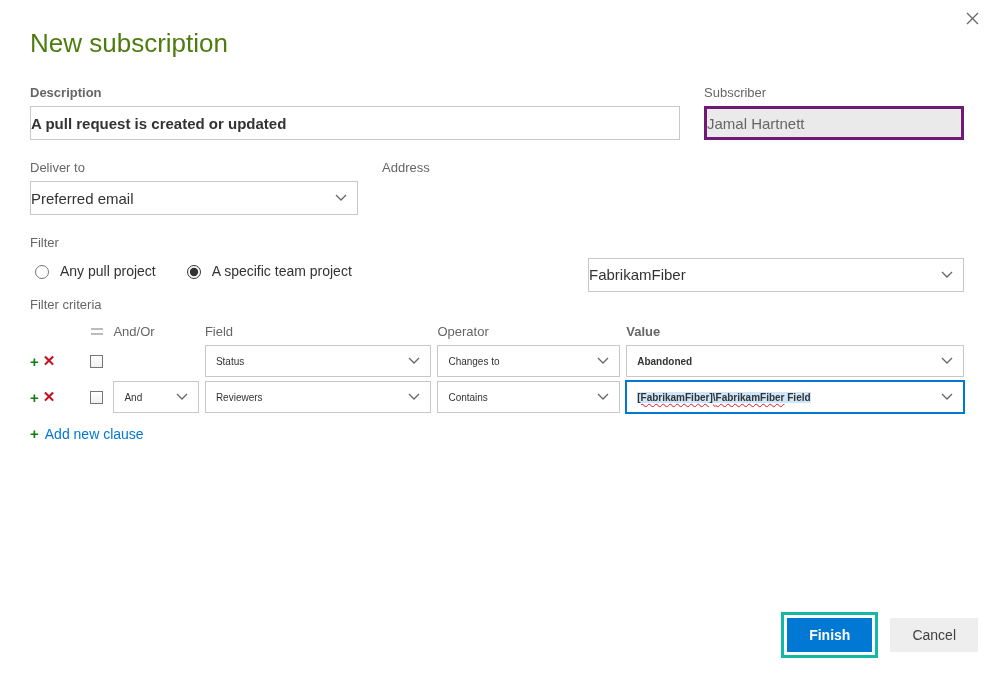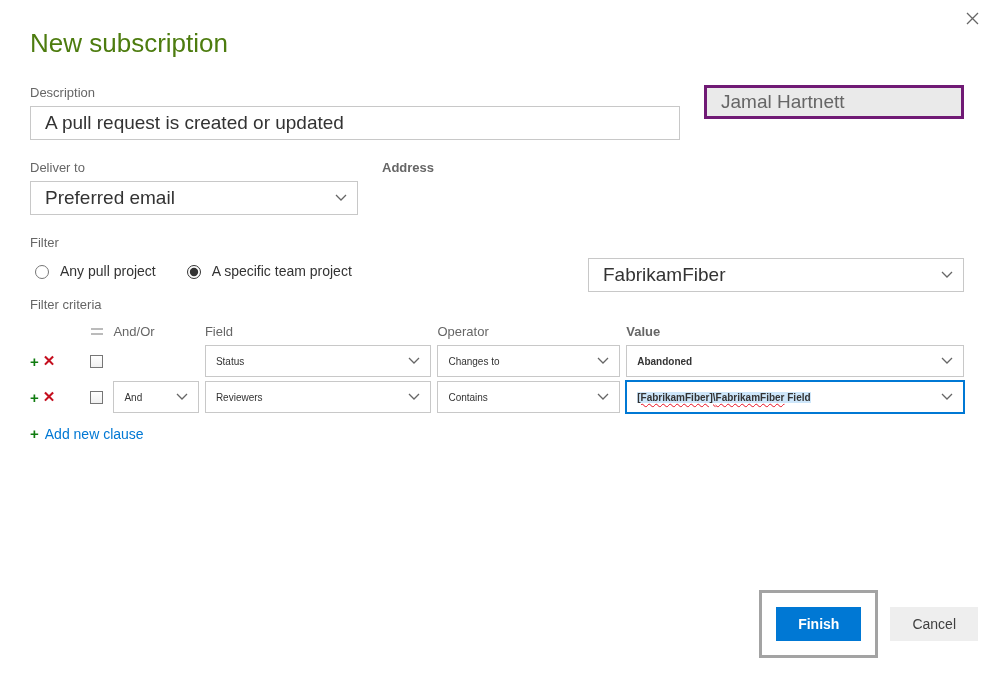--- a/index.html
+++ b/index.html
@@ -40,24 +40,24 @@
     font-size: 13px;
     color: #666;
     margin-bottom: 6px;
   }
   .row { display: flex; gap: 24px; margin-bottom: 20px; }
   .col { display: flex; flex-direction: column; }
   .input-box {
     height: 34px;
     border: 1px solid #c8c8c8;
     background: #fff;
-    padding: 0 14px;
-    display: flex;
-    align-items: center;
-    font-size: 19px;
+    padding: 0 0;
+    display: flex;
+    align-items: center;
+    font-size: 15px;
     color: #333;
     position: relative;
   }
   .input-box.readonly {
     background: #eaeaea;
     color: #666;
     border: 3px solid #701a75;
   }
   .chevron {
     position: absolute;
@@ -134,21 +134,21 @@
     padding: 0 22px;
     display: inline-flex;
     align-items: center;
     justify-content: center;
     font-size: 14px;
     cursor: pointer;
     border: none;
   }
   .btn-primary { background: #0078d4; color: #fff; font-weight: 600; }
   .btn-secondary { background: #eee; color: #404040; }
-  .finish-wrap { border: 3px solid #a3a3a3; padding: 14px; }
+  .finish-wrap { border: 3px solid #14b8a6; padding: 3px; }
   .grip-icon {
     width: 12px; height: 12px; display:inline-block;
     position: relative;
   }
   .grip-icon::before, .grip-icon::after {
     content:""; position:absolute; left:0; right:0; height:2px; background:#bbb;
   }
   .grip-icon::before { top:2px; }
   .grip-icon::after  { top:7px; }
   .spellwave { text-decoration: underline wavy #e81123; text-decoration-thickness: 1px; text-underline-offset: 2px; }
@@ -162,46 +162,47 @@
 
   <div class="close-x">
     <svg width="13" height="13" viewBox="0 0 13 13">
         <path d="M1 1 L12 12 M12 1 L1 12" stroke="#666" stroke-width="1.3"></path>
       </svg>
   </div>
 
   <div class="title">New subscription</div>
 
   <div class="row">
-    <div class="col" style="flex: 0 0 650px;">
+    <div class="col" style="flex: 0 0 650px; font-weight: bold;">
       <div class="field-label">Description</div>
       <div class="input-box">
         <span>A pull request is created or updated</span>
       </div>
     </div>
     <div class="col" style="flex:1;">
+      <div class="field-label">Subscriber</div>
       <div class="input-box readonly">
         <span>Jamal Hartnett</span>
       </div>
     </div>
   </div>
 
   <div class="row">
     <div class="col" style="flex:0 0 328px;">
       <div class="field-label">Deliver to</div>
       <div class="input-box">
         <span>Preferred email</span>
         <span class="chevron">
           <svg width="12" height="8" viewBox="0 0 12 8">
               <path d="M1 1 L6 6 L11 1" stroke="#666" stroke-width="1.3" fill="none"></path>
             </svg>
         </span>
       </div>
     </div>
-    <div class="col" style="flex:0 0 400px;font-weight:bold;">
+    <div class="col" style="flex:0 0 400px;">
       <div class="field-label">Address</div>
     </div>
   </div>
 
   <div class="col" style="margin-bottom:4px;">
     <div class="field-label">Filter</div>
     <div style="display:flex; align-items:center; justify-content:space-between;">
       <div class="radio-row">
         <label class="radio-item">
           <input type="radio" name="scope" style="">

